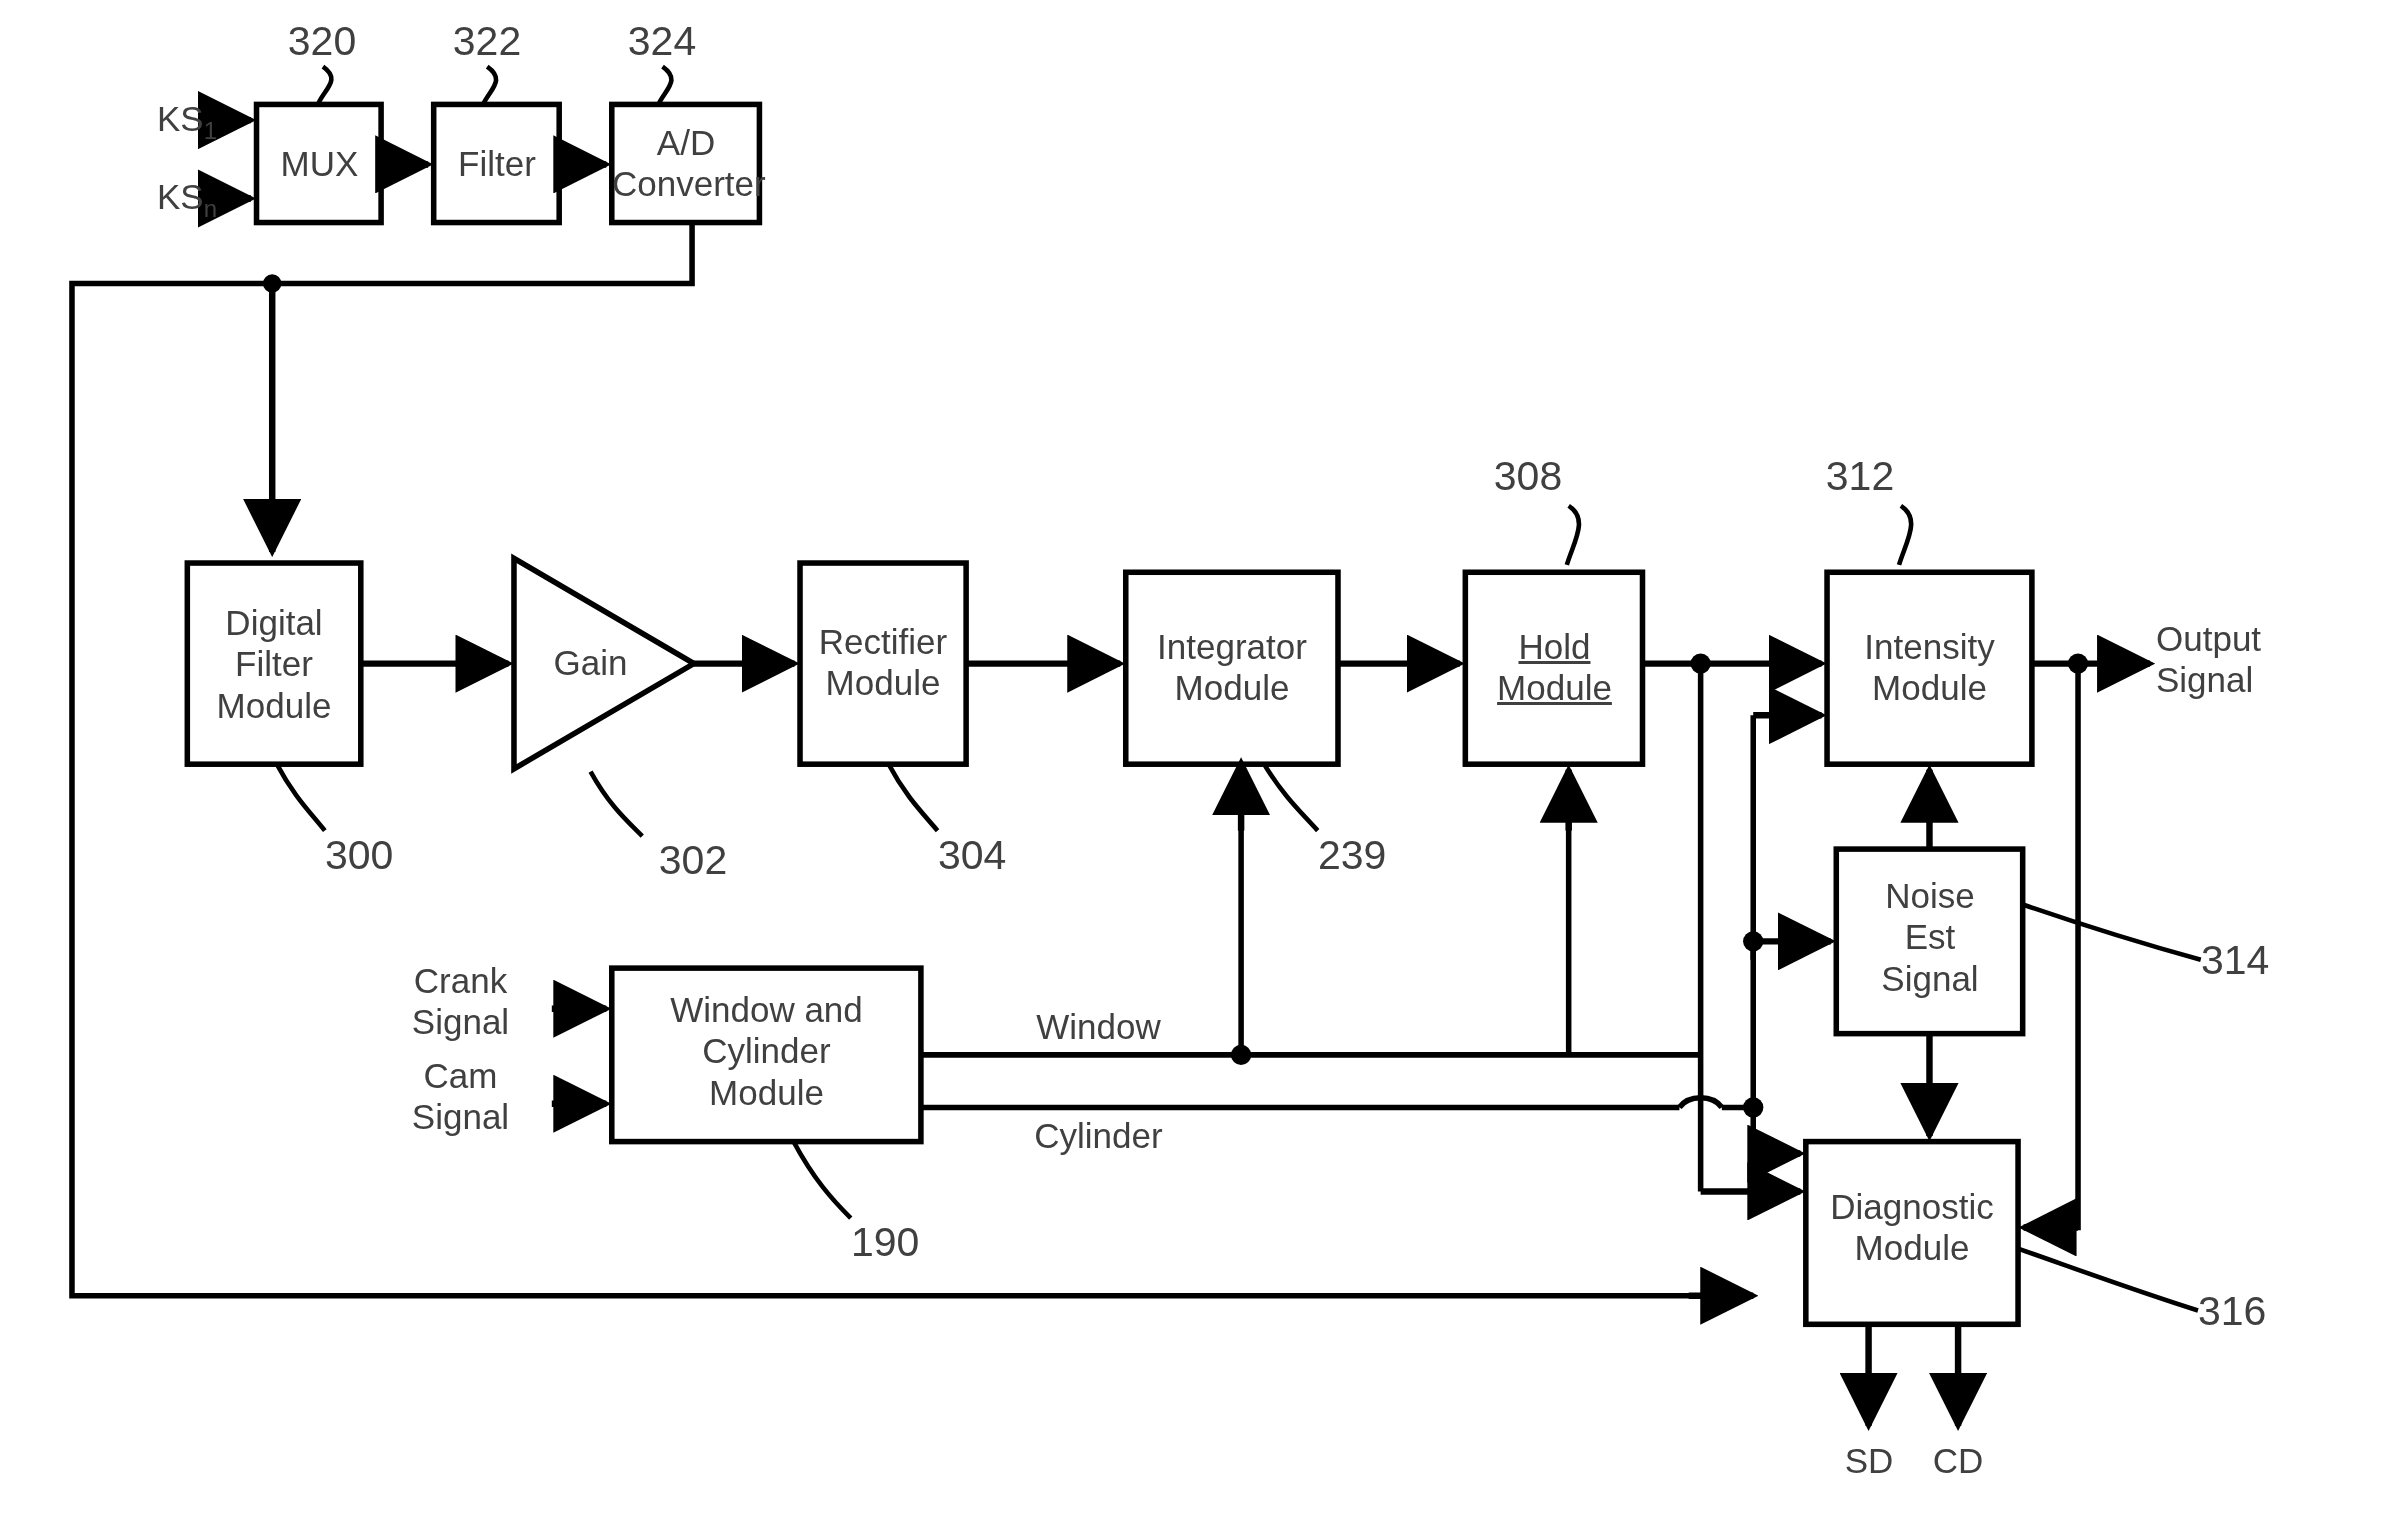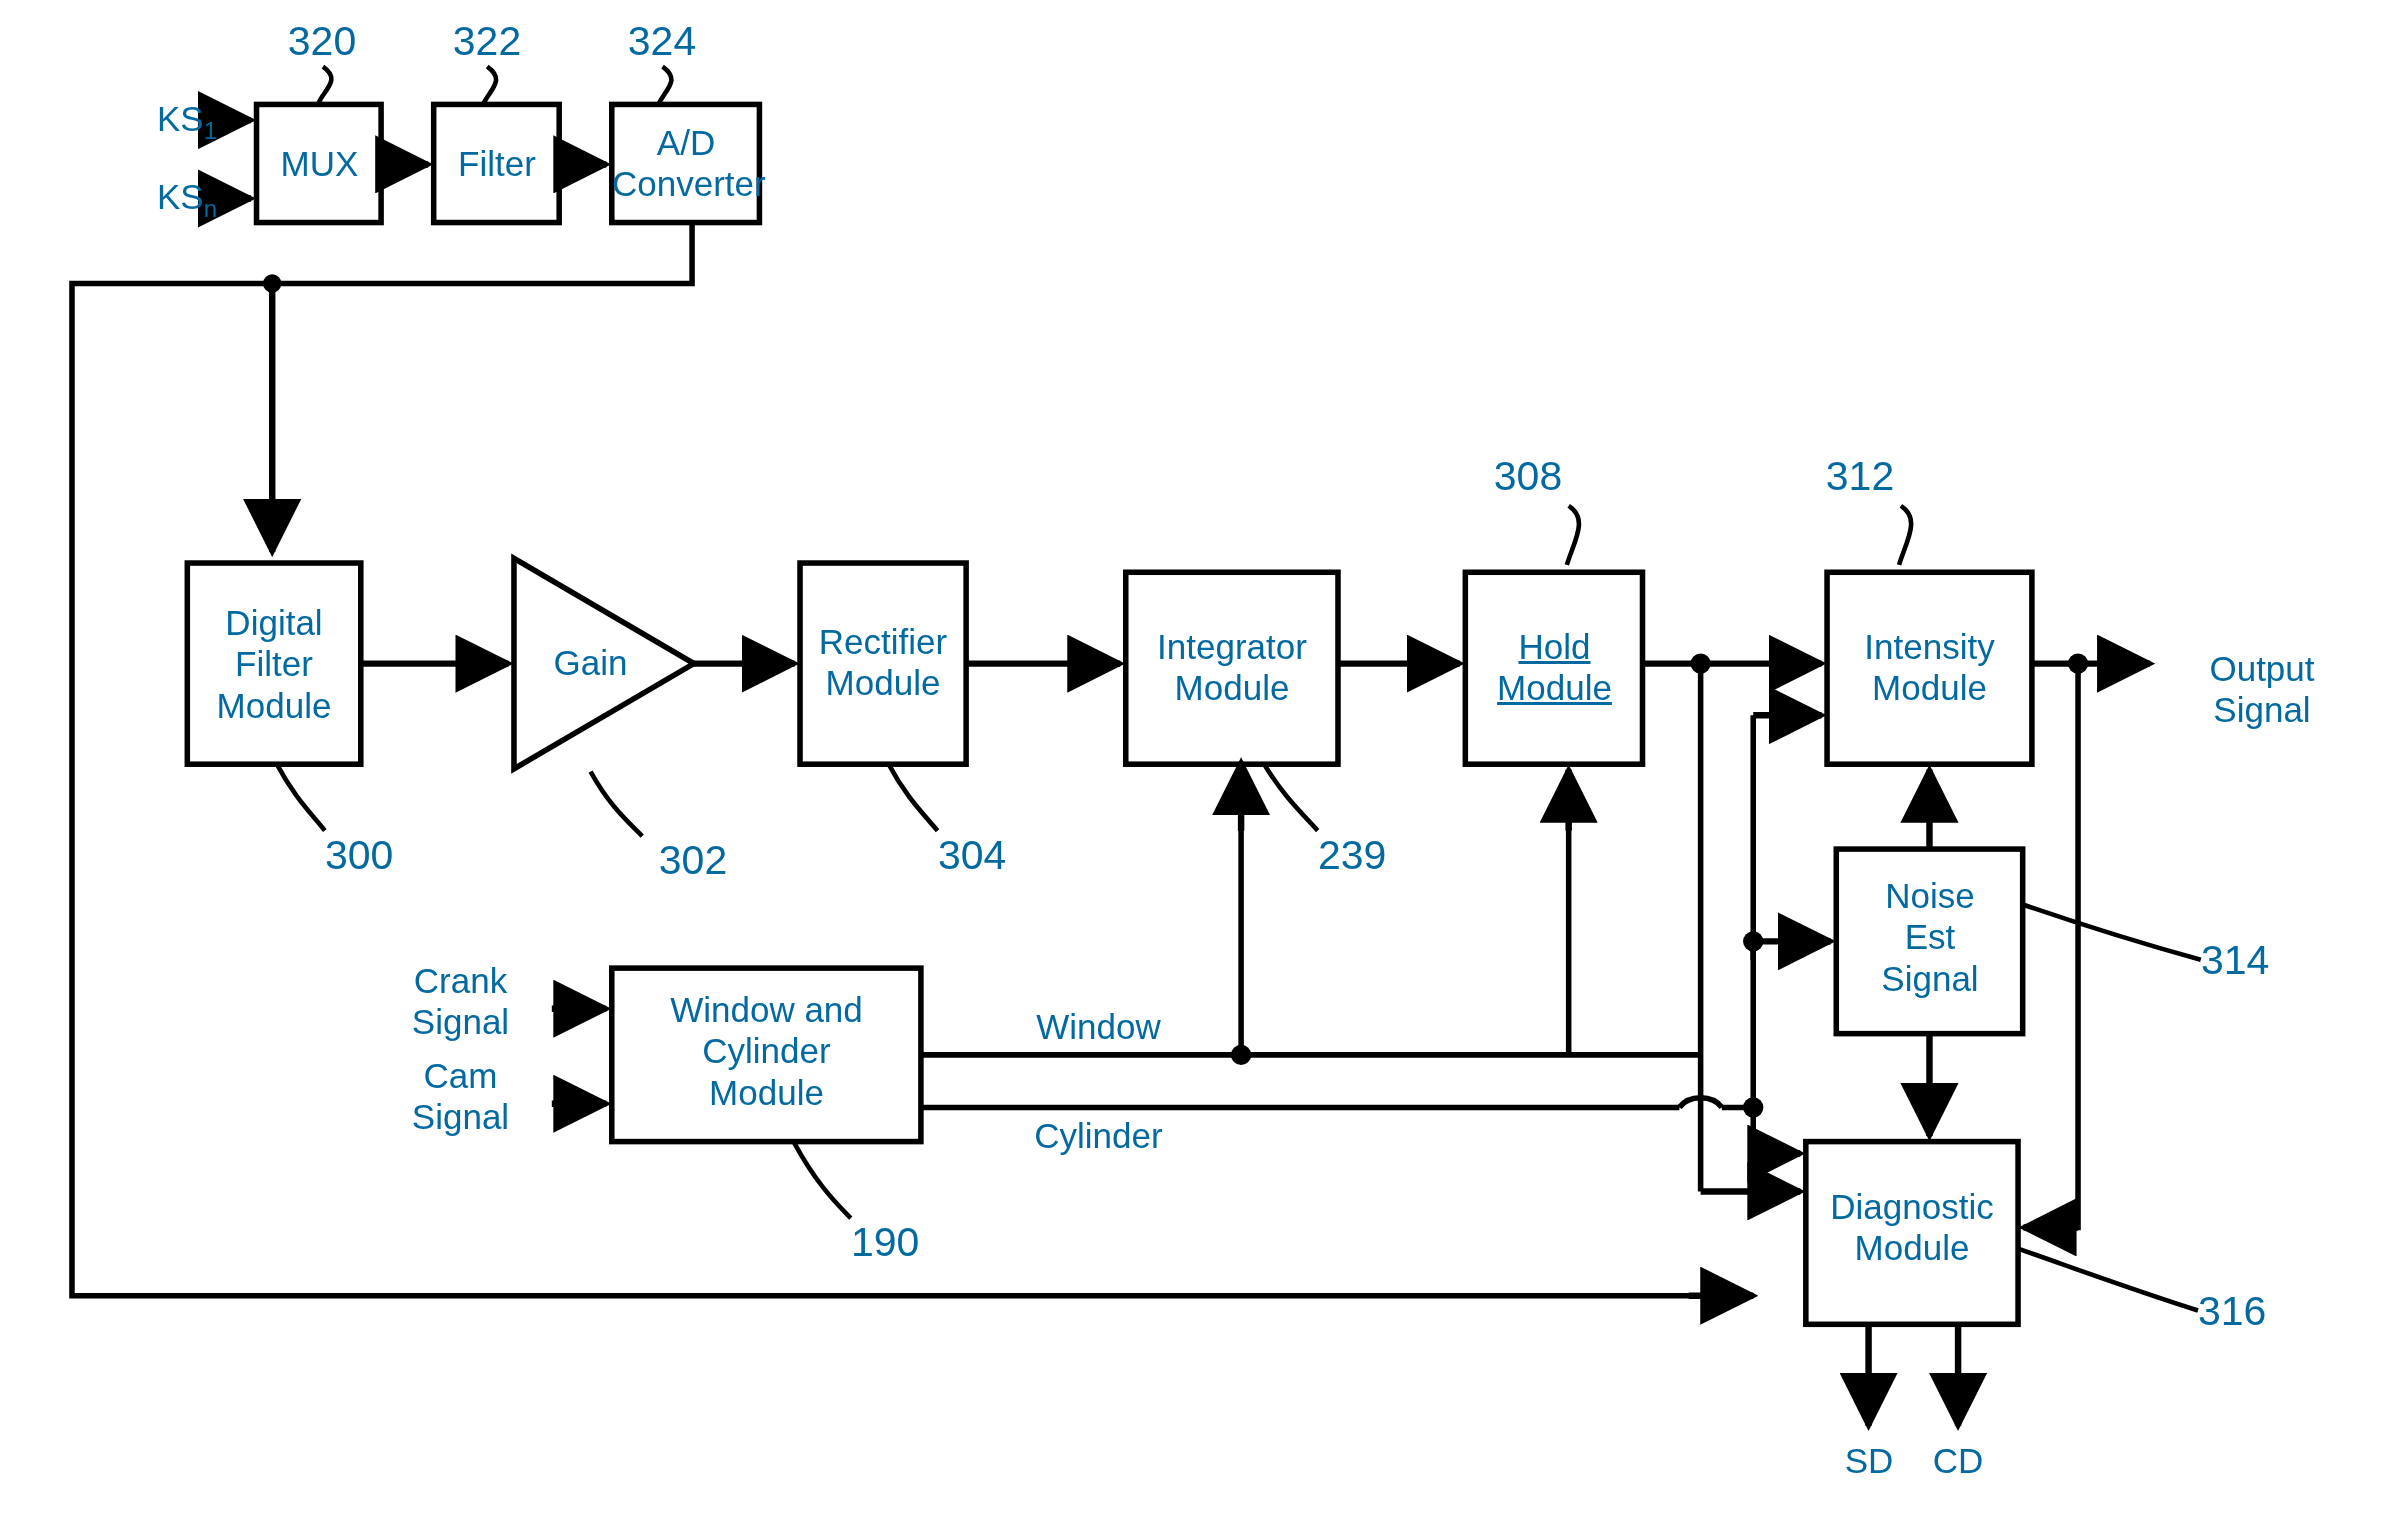--- a/index.html
+++ b/index.html
@@ -6,21 +6,21 @@
   #root{
     position:relative;
     width:2401px;height:1533px;
     background:#ffffff;
     font-family:"Liberation Sans", sans-serif;
     overflow:hidden;
   }
   #svgroot{position:absolute;left:0;top:0;width:2401px;height:1533px;}
   .lbl{
     position:absolute;
-    color:#0369a1;
+    color:#404040;
     font-family:"Liberation Sans", sans-serif;
     font-size:35px;
     line-height:1.18;
     text-align:center;
     white-space:pre;
     letter-spacing:0px;
   }
   .boxlbl{font-size:35px;}
   .reflbl{font-size:41px;}
   .iolbl{font-size:35px;}
@@ -185,19 +185,19 @@
 <div class="lbl reflbl" style="left:851px;top:1218px;width:111px;text-align:left;">190</div>
 
 <div class="lbl iolbl" style="left:373px;top:960px;width:175px;white-space:pre-line;text-align:center;">Crank
 Signal</div>
 <div class="lbl iolbl" style="left:373px;top:1055px;width:175px;white-space:pre-line;text-align:center;">Cam
 Signal</div>
 
 <div class="lbl iolbl" style="left:997px;top:1006px;width:203px;text-align:center;">Window</div>
 <div class="lbl iolbl" style="left:997px;top:1115px;width:203px;text-align:center;">Cylinder</div>
 
-<div class="lbl iolbl" style="left:2156px;top:648px;width:212px;white-space:pre-line;text-align:center;">Output
+<div class="lbl iolbl" style="left:2156px;top:618px;width:212px;white-space:pre-line;text-align:left;">Output
 Signal</div>
 <div class="lbl iolbl" style="left:1811px;top:1440px;width:116px;text-align:center;">SD</div>
 <div class="lbl iolbl" style="left:1900px;top:1440px;width:116px;text-align:center;">CD</div>
 
 </div>
 
 
 </body></html>

